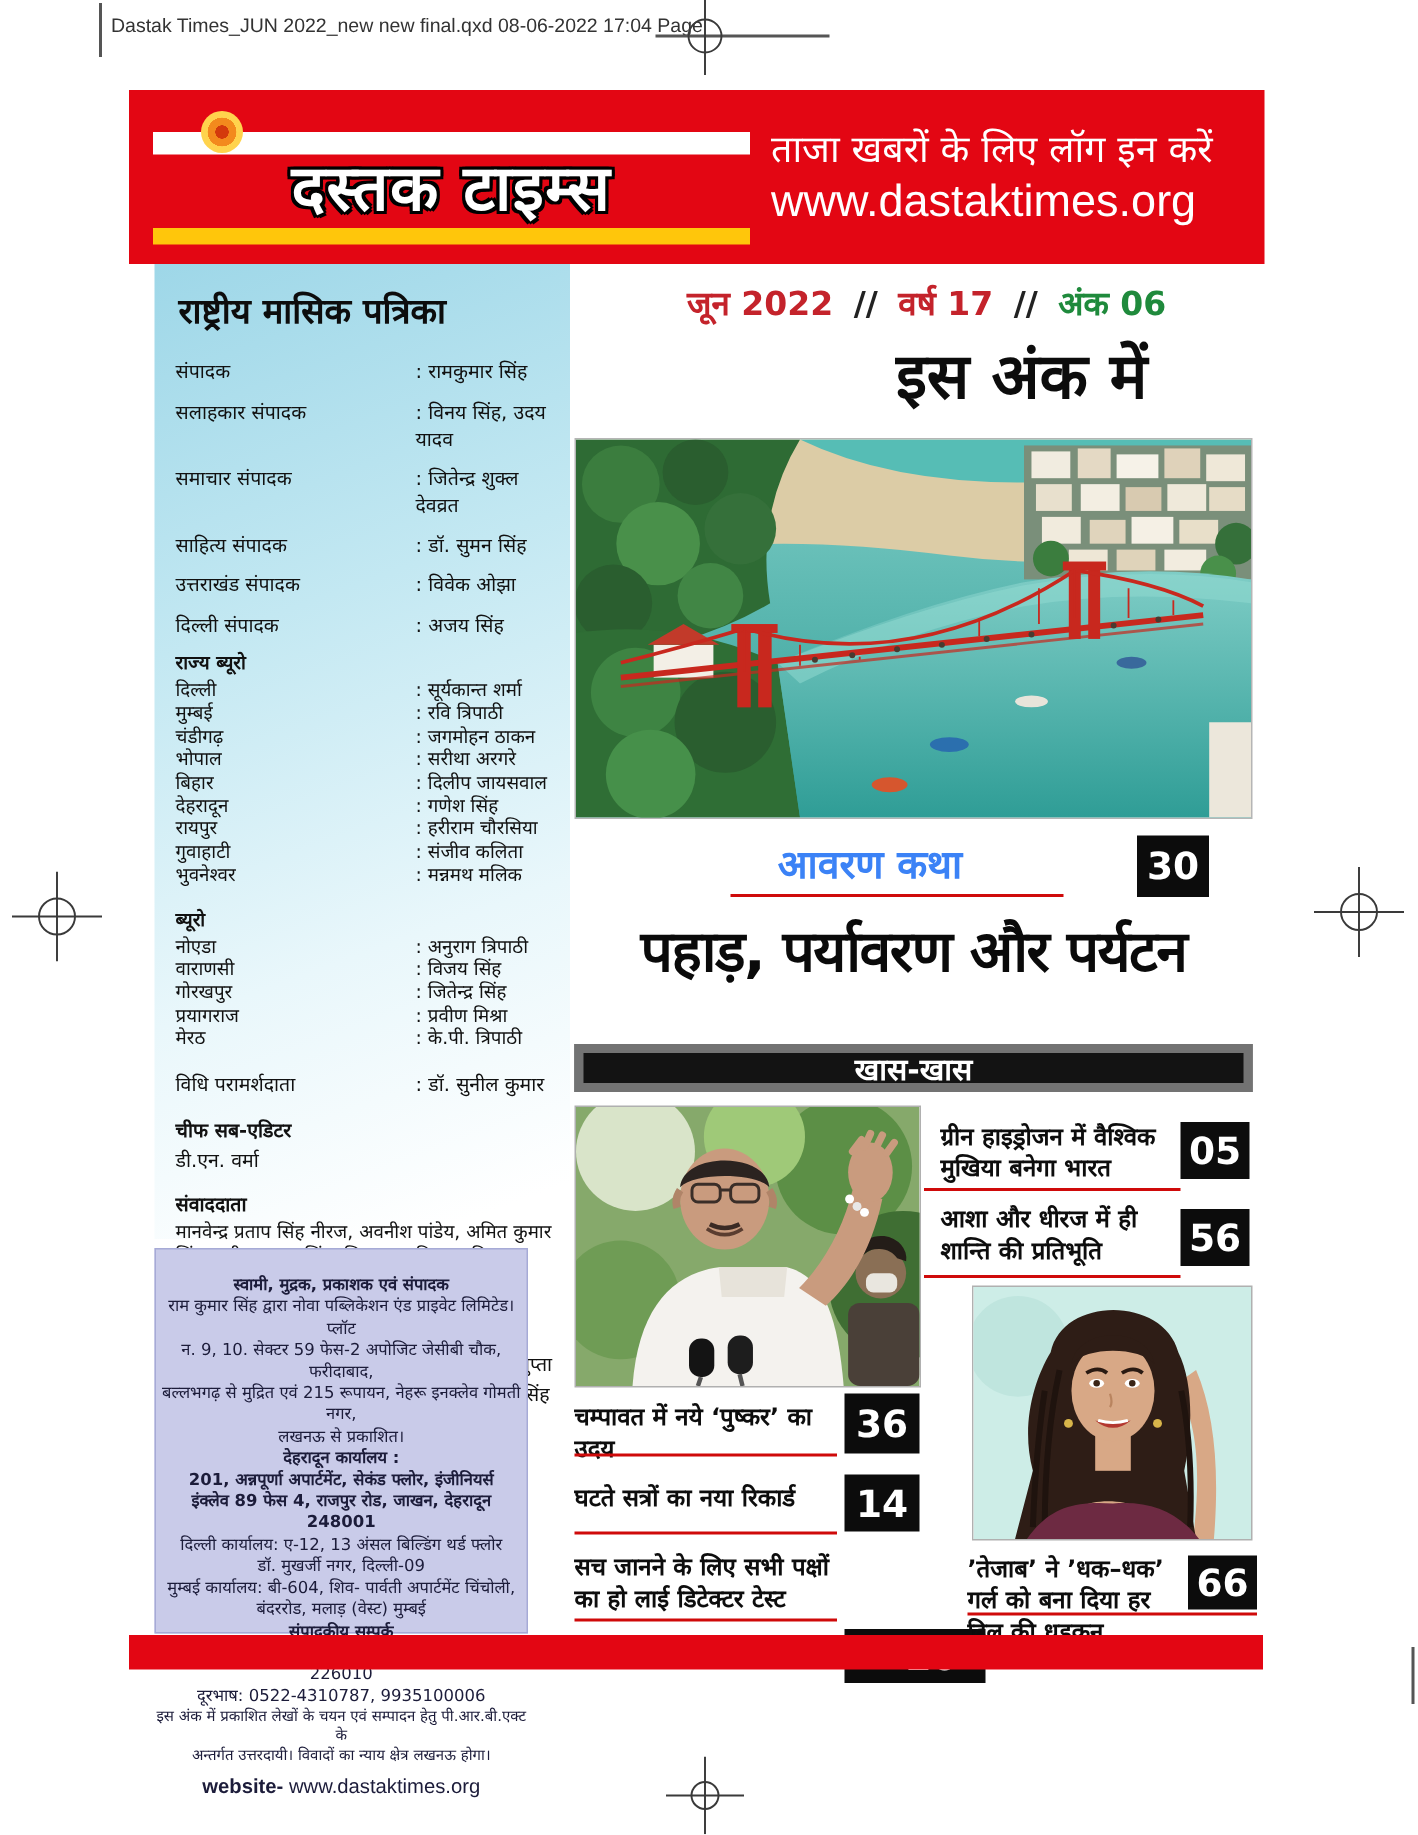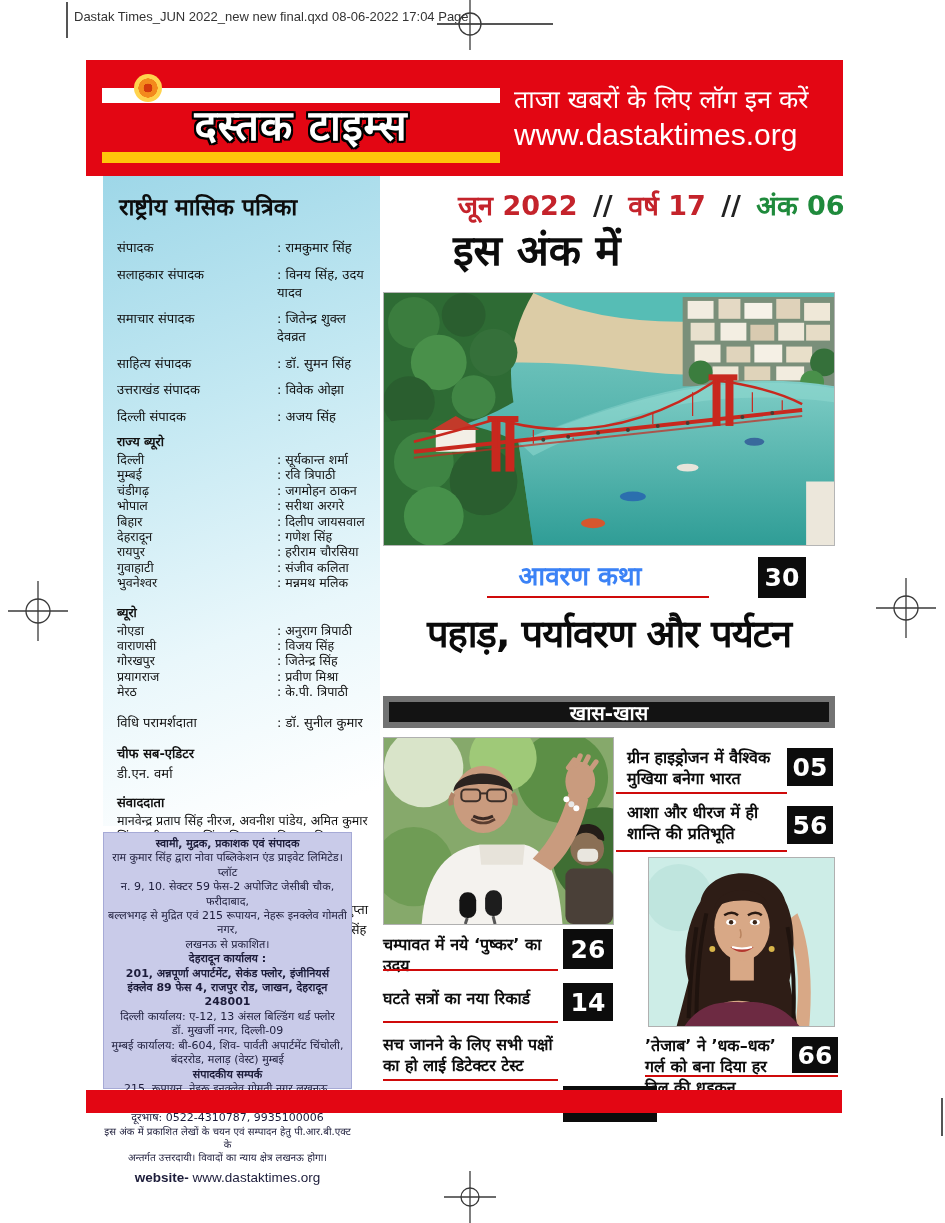--- a/index.html
+++ b/index.html
@@ -42,30 +42,30 @@
   .mt14{margin-top:13px;}
   .chief-val{font-size:13px;margin-top:0;}
   .corr-para{font-size:12.5px;line-height:16px;margin-top:1px;width:252px;}
   .off1{margin-top:11px;margin-bottom:10px;}
   .off2{margin-bottom:2px;}
   .off3{margin-bottom:9px;}
 
   
   .pubbox{position:absolute;left:103px;top:832px;width:249px;height:257px;background:#c9cbe9;
           border:1px solid #a6aad6;box-sizing:border-box;text-align:center;color:#1c1c3a;
-          font-size:11px;line-height:14.4px;padding-top:4px;}
+          font-size:11px;line-height:14.4px;padding-top:17px;}
   .pline.b{font-weight:bold;}
   .pline.sm{font-size:10px;line-height:13px;}
   .pline.web{font-size:13.5px;margin-top:7px;font-family:"Liberation Sans","DejaVu Sans",sans-serif;}
   .pline.web b{font-weight:bold;}
 
   
-  .issue-line{position:absolute;left:458px;top:186px;font-size:27px;font-weight:bold;white-space:nowrap;}
+  .issue-line{position:absolute;left:458px;top:186px;font-size:22px;font-weight:bold;white-space:nowrap;}
   .issue-red{color:#c4232b;} .issue-sep{color:#222;padding:0 6px;} .issue-green{color:#1f8a3c;}
-  .section-title{position:absolute;left:453px;top:220px;width:300px;text-align:left;
+  .section-title{position:absolute;left:465px;top:220px;width:300px;text-align:right;
                  font-size:42px;font-weight:800;color:#0c0c0c;}
   .cover-photo{position:absolute;left:383px;top:292px;width:452px;height:254px;border:1px solid #b5b5b5;box-sizing:border-box;}
   .cover-story-label{position:absolute;left:470px;top:557px;width:220px;text-align:center;
                      font-size:26px;font-weight:600;color:#3b82f6;}
   .cover-underline{position:absolute;left:487px;top:596px;width:222px;height:2px;background:#cf0a0a;}
   .pagebox{position:absolute;background:#0c0c0c;color:#fff;font-weight:bold;
            display:flex;align-items:center;justify-content:center;font-size:25px;}
   .headline{position:absolute;left:383px;top:606px;width:452px;text-align:center;
             font-size:38px;font-weight:800;letter-spacing:-1px;color:#0a0a0a;}
   .khas-bar{position:absolute;left:383px;top:696px;width:452px;height:32px;background:#131313;
@@ -426,21 +426,21 @@
     <circle cx="83" cy="65" r="2.2" fill="#3a2416"></circle>
       <circle cx="107" cy="65" r="2.2" fill="#3a2416"></circle>
     <path d="M92,72 q2,6 0,9" stroke="#b9845f" stroke-width="1.5" fill="none"></path>
     <path d="M82,90 q12,10 24,0 q-12,4 -24,0" fill="#b3372f"></path>
     <path d="M84,90 q10,3 20,0" stroke="#fff" stroke-width="2" fill="none"></path>
     <circle cx="64" cy="92" r="3" fill="#d8b54a"></circle>
       <circle cx="124" cy="92" r="3" fill="#d8b54a"></circle>
   </svg>
 
   <div class="story-title" style="left:383px;top:934px;width:172px;">चम्पावत में नये ‘पुष्कर’ का उदय</div>
-  <div class="pagebox" style="left:563px;top:929px;width:50px;height:40px;">26</div>
+  <div class="pagebox" style="left:563px;top:929px;width:50px;height:40px;">36</div>
   <div class="story-underline" style="left:383px;top:969px;width:175px;"></div>
 
   <div class="story-title" style="left:383px;top:988px;width:172px;">घटते सत्रों का नया रिकार्ड</div>
   <div class="pagebox" style="left:563px;top:983px;width:50px;height:38px;">14</div>
   <div class="story-underline" style="left:383px;top:1021px;width:175px;"></div>
 
   <div class="story-title" style="left:383px;top:1034px;width:175px;">सच जानने के लिए सभी पक्षों का हो लाई डिटेक्टर टेस्ट</div>
   <div class="pagebox" style="left:563px;top:1086px;width:72px;height:36px;padding-left:22px;">20</div>
   <div class="story-underline" style="left:383px;top:1079px;width:175px;"></div>
 

